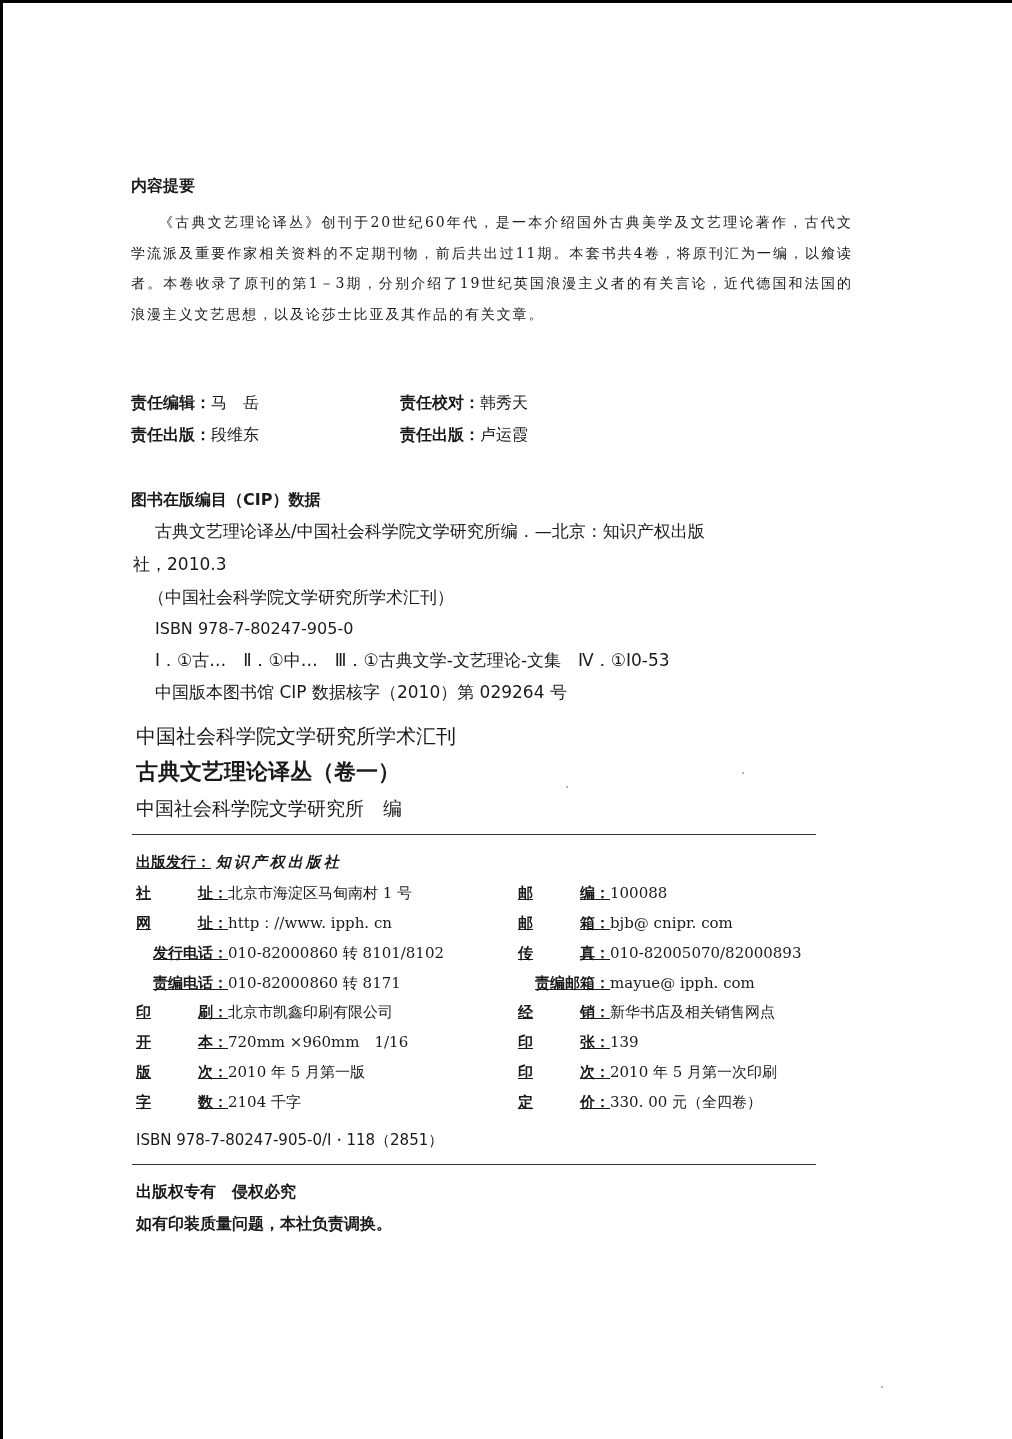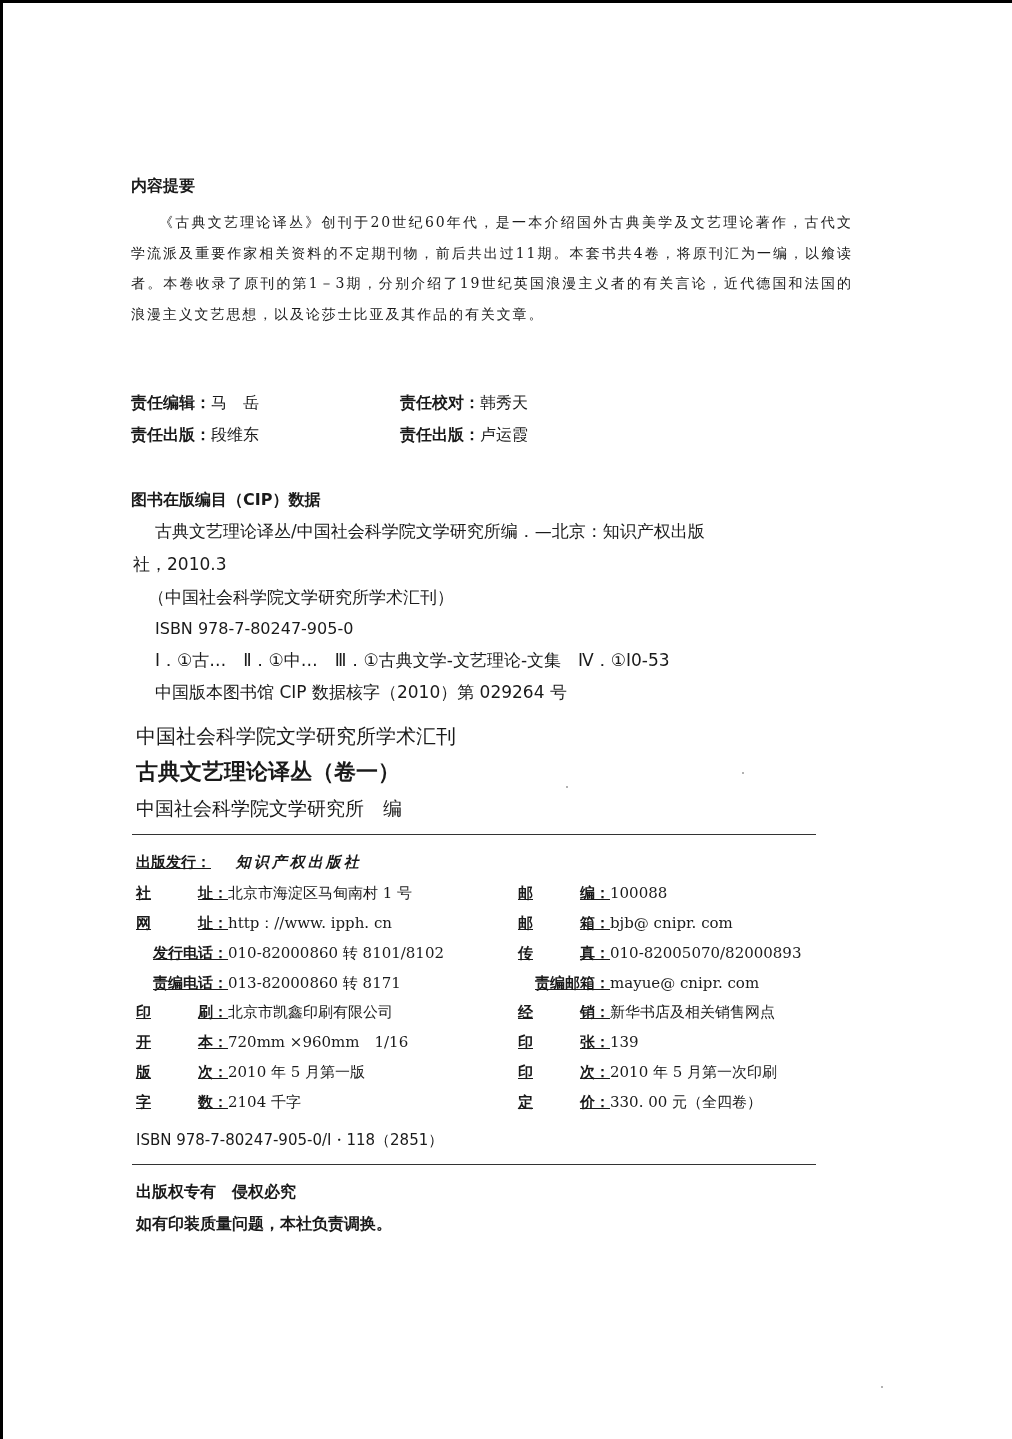--- a/index.html
+++ b/index.html
@@ -66,21 +66,20 @@
     .pub .value { font-family: "DejaVu Serif", "Liberation Serif", serif; }
     .lbl-wide { width: 92px; text-align: right; }
     .lbl-spread { width: 92px; display: inline-flex !important; justify-content: space-between; }
 
     .publisher-logo {
       font-family: "DejaVu Serif", "Liberation Serif", serif;
       font-weight: bold;
       font-style: italic;
       letter-spacing: 3px;
       font-size: 15px;
-      margin-left: 20px;
     }
 
     .isbn-line { left: 136px; top: 1131px; font-size: 15px; }
     .rights-line { left: 136px; top: 1182px; font-size: 16px; }
     .quality-line { left: 136px; top: 1214px; font-size: 16px; }
 
     .speck { position: absolute; width: 2px; height: 2px; background: #999; border-radius: 1px; }
   </style>
 </head>
 <body>
@@ -131,21 +130,21 @@
 <div class="abs pub" style="left:136px; top:914px;">
   <span class="label lbl-spread">
       <span>网</span>
       <span><span>址</span><span>：</span></span>
     </span><span class="value">http：//www. ipph. cn</span>
 </div>
 <div class="abs pub" style="left:136px; top:944px;">
   <span class="label lbl-wide">发行电话：</span><span class="value">010-82000860 转 8101/8102</span>
 </div>
 <div class="abs pub" style="left:136px; top:974px;">
-  <span class="label lbl-wide">责编电话：</span><span class="value">013-82000860 转 8171</span>
+  <span class="label lbl-wide">责编电话：</span><span class="value">010-82000860 转 8171</span>
 </div>
 <div class="abs pub" style="left:136px; top:1003px;">
   <span class="label lbl-spread">
       <span>印</span>
       <span><span>刷</span><span>：</span></span>
     </span><span class="value">北京市凯鑫印刷有限公司</span>
 </div>
 <div class="abs pub" style="left:136px; top:1033px;">
   <span class="label lbl-spread">
       <span>开</span>
@@ -177,21 +176,21 @@
       <span><span>箱</span><span>：</span></span>
     </span><span class="value">bjb@ cnipr. com</span>
 </div>
 <div class="abs pub" style="left:518px; top:944px;">
   <span class="label lbl-spread">
       <span>传</span>
       <span><span>真</span><span>：</span></span>
     </span><span class="value">010-82005070/82000893</span>
 </div>
 <div class="abs pub" style="left:518px; top:974px;">
-  <span class="label lbl-wide">责编邮箱：</span><span class="value">mayue@ cnipr. com</span>
+  <span class="label lbl-wide">责编邮箱：</span><span class="value">mayue@ ipph. com</span>
 </div>
 <div class="abs pub" style="left:518px; top:1003px;">
   <span class="label lbl-spread">
       <span>经</span>
       <span><span>销</span><span>：</span></span>
     </span><span class="value">新华书店及相关销售网点</span>
 </div>
 <div class="abs pub" style="left:518px; top:1033px;">
   <span class="label lbl-spread">
       <span>印</span>

